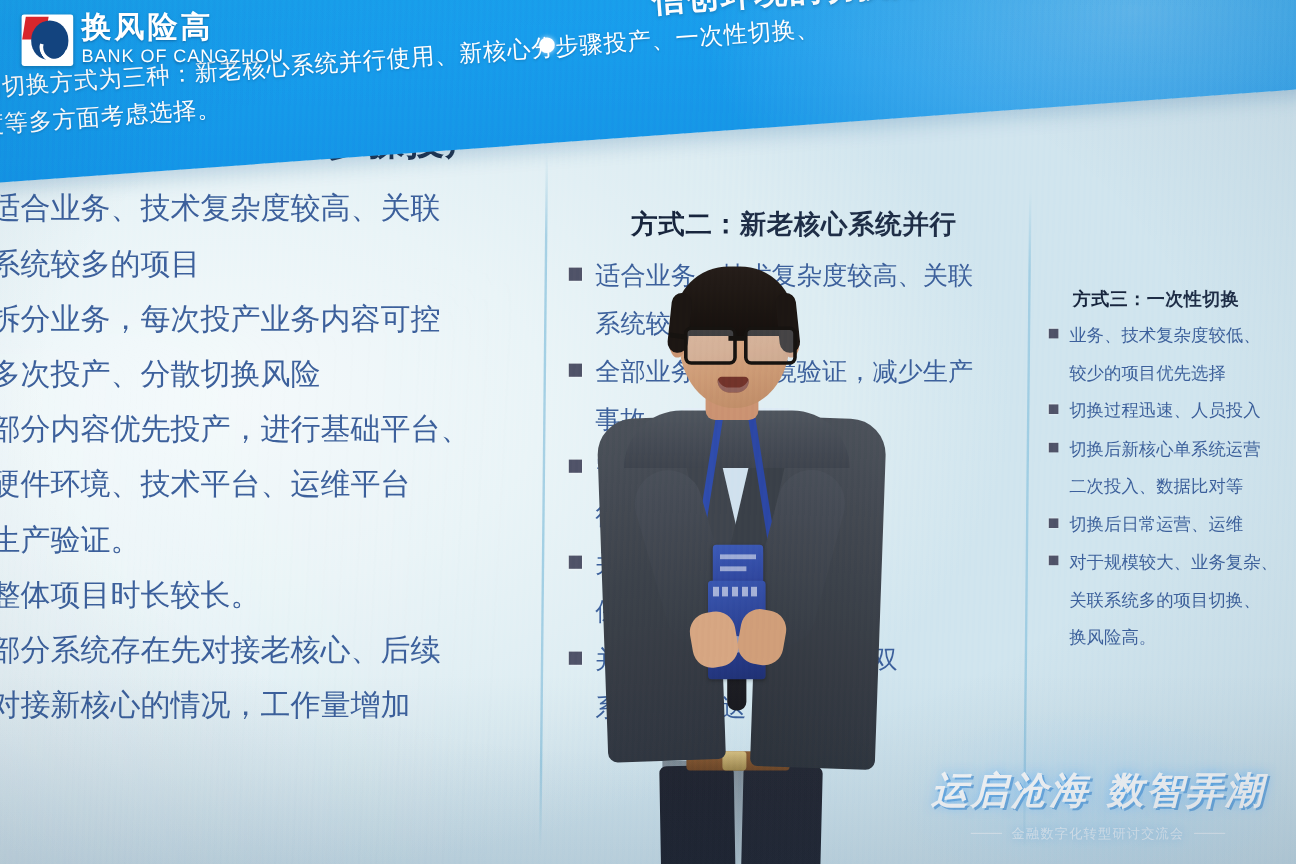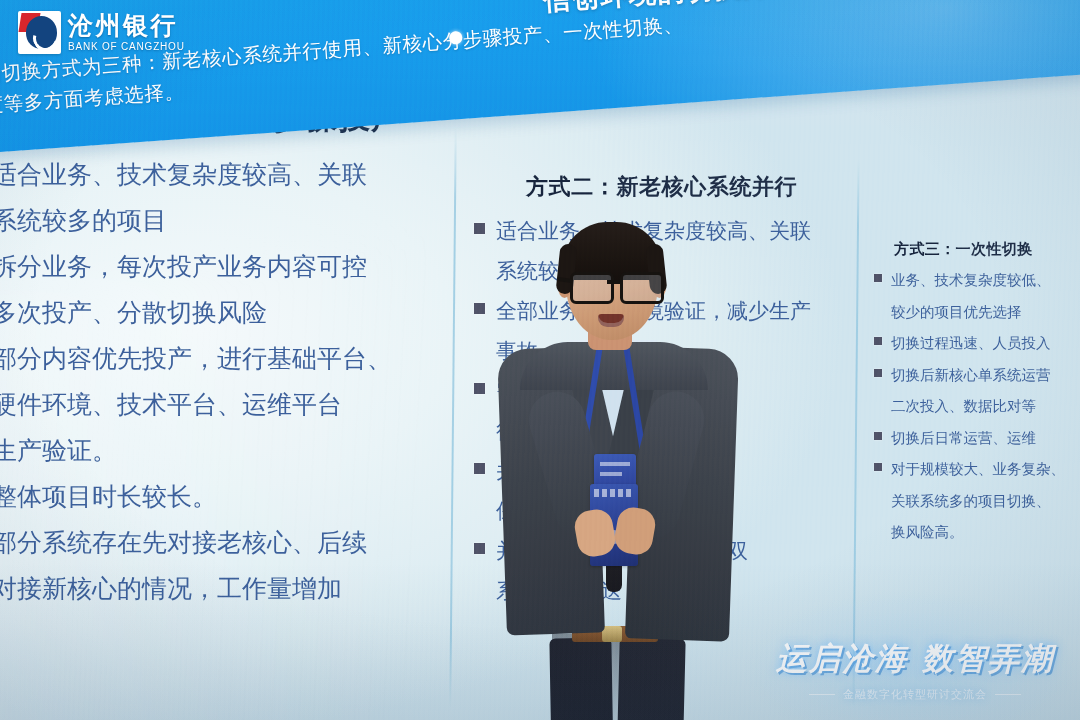--- a/index.html
+++ b/index.html
@@ -86,21 +86,21 @@
     background:#13447f;
   }
   .logo-mark .swoosh{
     position:absolute;left:15px;top:15px;width:19px;height:19px;border-radius:50%;
     border:3px solid #ffffff;border-top-color:transparent;border-right-color:transparent;
     transform:rotate(-30deg);
   }
   .logo-text{display:flex;flex-direction:column;line-height:1;}
   .logo-cn{font-size:25px;font-weight:bold;color:#ffffff;letter-spacing:2.5px;
     text-shadow:0 1px 2px rgba(5,60,110,0.5);}
-  .logo-en{font-size:10px;color:#ffffff;letter-spacing:.8px;margin-top:4px;
+  .logo-en{font-size:15px;color:#ffffff;letter-spacing:.8px;margin-top:4px;
     text-shadow:0 1px 2px rgba(5,60,110,0.5);}
 
   
   .col{position:absolute;color:#2f4d86;}
   .col-head{
     font-weight:bold;color:#1d2b43;white-space:nowrap;
   }
   .col-head .num{color:#16233a;}
   .col-head .sub{color:#1d2b43;}
   ul.bullets{list-style:none;margin:0;padding:0;}
@@ -323,21 +323,21 @@
     </div>
   </div>
 
   <div class="logo">
     <div class="logo-mark">
       <span class="red"></span>
       <span class="blue"></span>
       <span class="swoosh"></span>
     </div>
     <div class="logo-text">
-      <span class="logo-cn">沧州银行</span>
+      <span class="logo-cn">换风险高</span>
       <span class="logo-en">BANK OF CANGZHOU</span>
     </div>
   </div>
 
   <div class="speaker">
     <span class="sp trouser-top"></span>
     <span class="sp leg-l"></span>
     <span class="sp leg-r"></span>
     <span class="sp belt"></span>
     <span class="sp buckle"></span>

